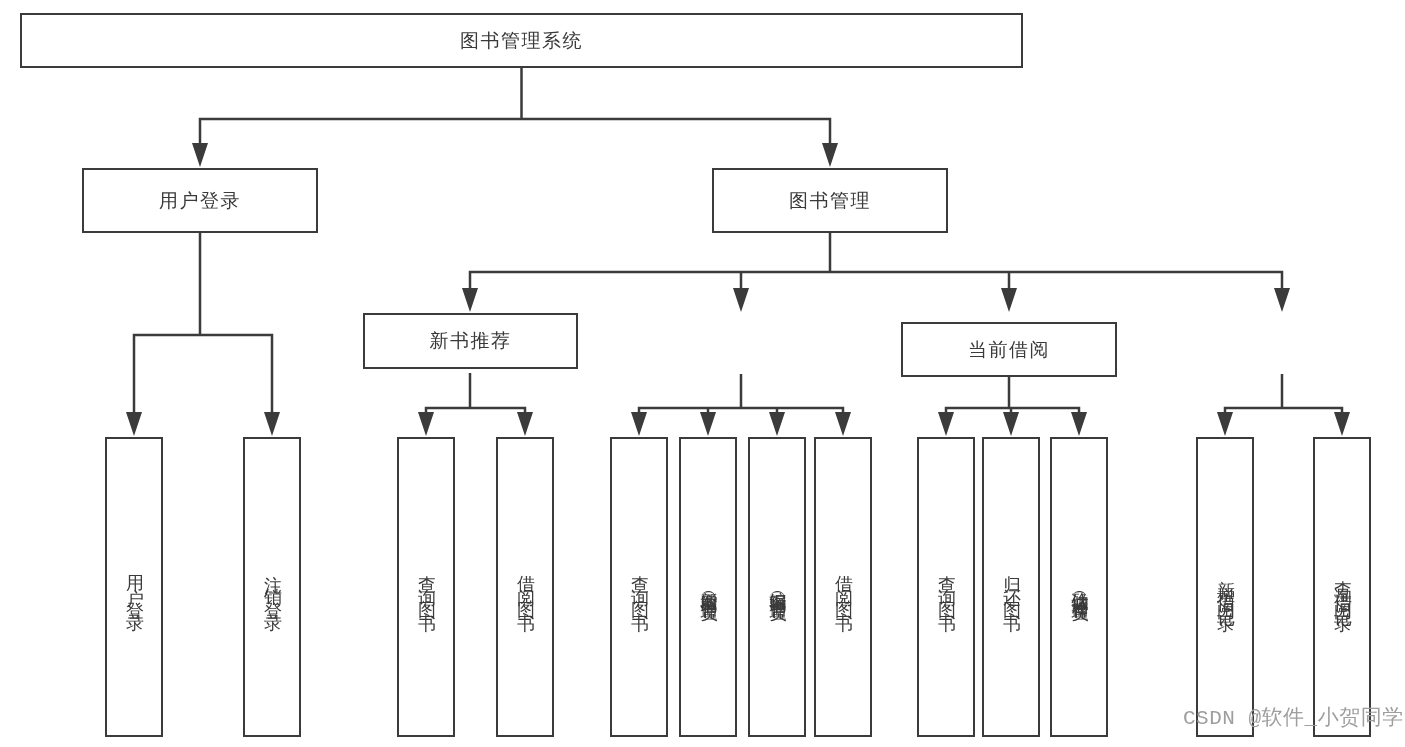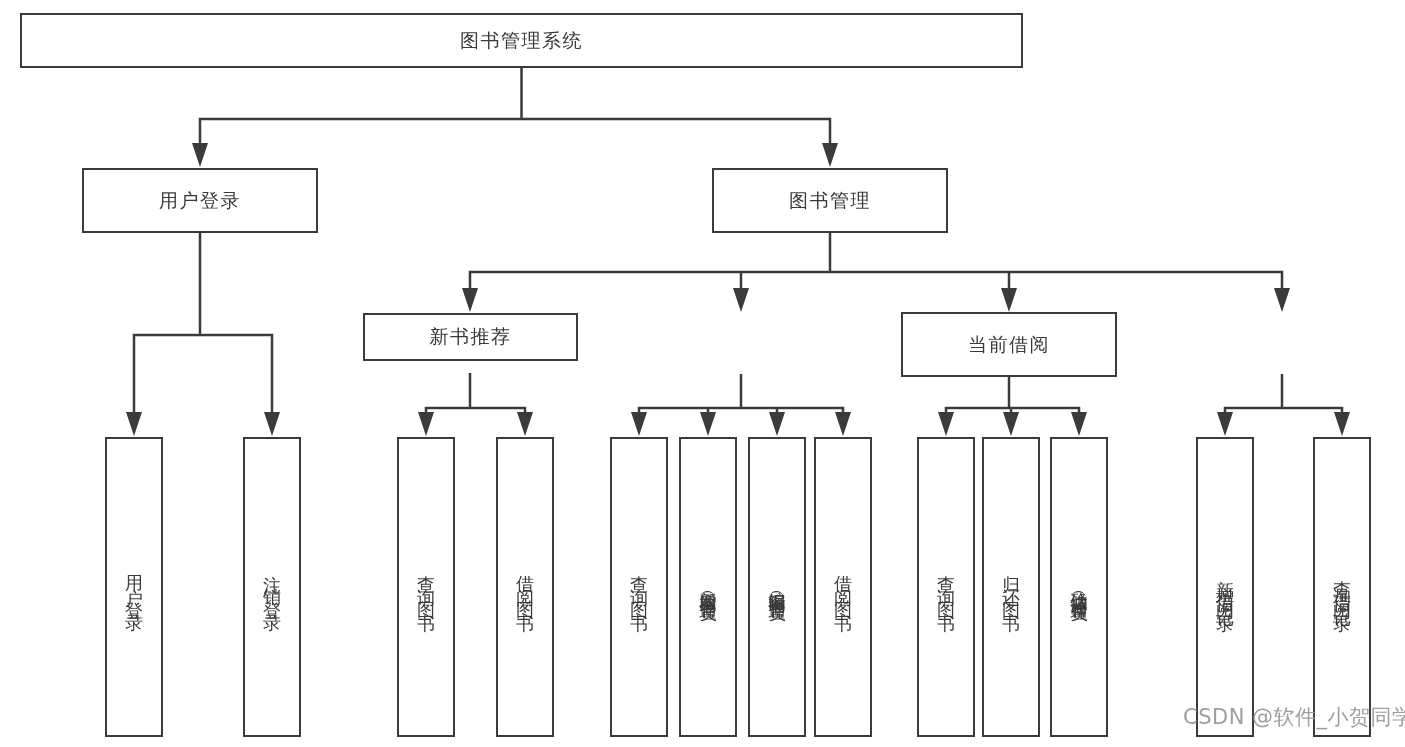--- a/index.html
+++ b/index.html
@@ -1,18 +1,18 @@
 <!DOCTYPE html>
 <html><head>
 <meta charset="utf-8">
 <style>
   html,body{margin:0;padding:0;background:#ffffff;}
   body{width:1405px;height:747px;position:relative;overflow:hidden;
        font-family:"DejaVu Sans","Liberation Sans",sans-serif;}
-  .canvas{position:absolute;left:0;top:0;width:1405px;height:747px;background:#ffffff;}
+  .canvas{position:absolute;left:0;top:0;width:1405px;height:747px;background:#ffffff;font-family:Liberation Mono, monospace;}
   svg.connectors{position:absolute;left:0;top:0;z-index:1;}
   .ln{stroke:#3b3b3b;stroke-width:2.5;fill:none;}
   .ah{fill:#3b3b3b;stroke:none;}
   .node{position:absolute;box-sizing:border-box;border:2.5px solid #3b3b3b;background:#ffffff;
         display:flex;align-items:center;justify-content:center;color:#3a3a3a;z-index:2;}
   .hlabel{font-size:19px;letter-spacing:1.5px;white-space:nowrap;}
   .leaf{top:437px;width:58px;height:300px;}
   .vtext{writing-mode:vertical-rl;text-orientation:mixed;font-size:18px;letter-spacing:13px;line-height:1;}
   .vtext.sp6{letter-spacing:7px;}
   .vtext.sp2{letter-spacing:2px;font-size:17px;}
@@ -71,24 +71,24 @@
     <span class="hlabel">图书管理系统</span>
   </div>
 
   <div class="node" style="left:82px;top:168px;width:236px;height:65px">
     <span class="hlabel">用户登录</span>
   </div>
   <div class="node" style="left:712px;top:168px;width:236px;height:65px">
     <span class="hlabel">图书管理</span>
   </div>
 
-  <div class="node" style="left:363px;top:313px;width:215px;height:48px">
+  <div class="node" style="left:363px;top:313px;width:215px;height:56px">
     <span class="hlabel">新书推荐</span>
   </div>
-  <div class="node" style="left:901px;top:312px;width:216px;height:65px">
+  <div class="node" style="left:901px;top:322px;width:216px;height:55px">
     <span class="hlabel">当前借阅</span>
   </div>
 
   <div class="node leaf" style="left:105px">
     <span class="vtext">用户登录</span>
   </div>
   <div class="node leaf" style="left:243px">
     <span class="vtext">注销登录</span>
   </div>
 

